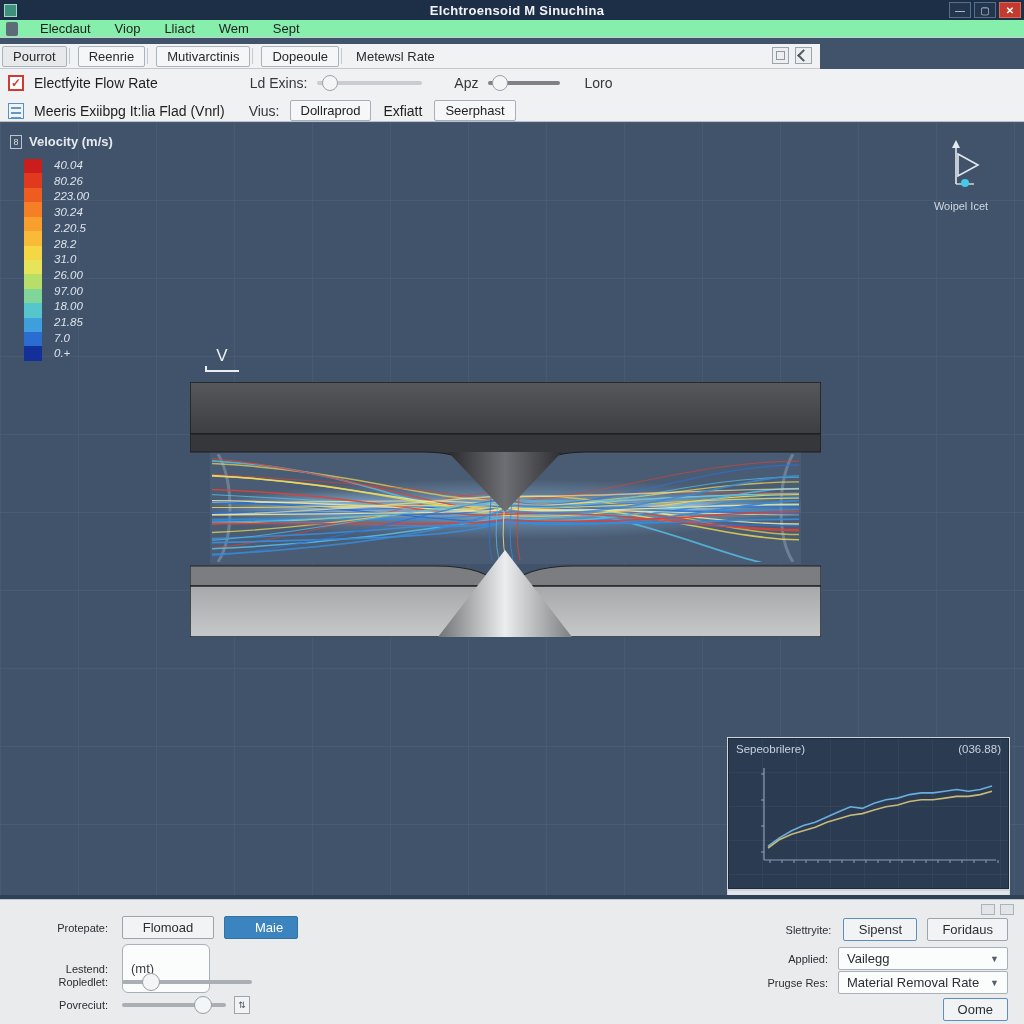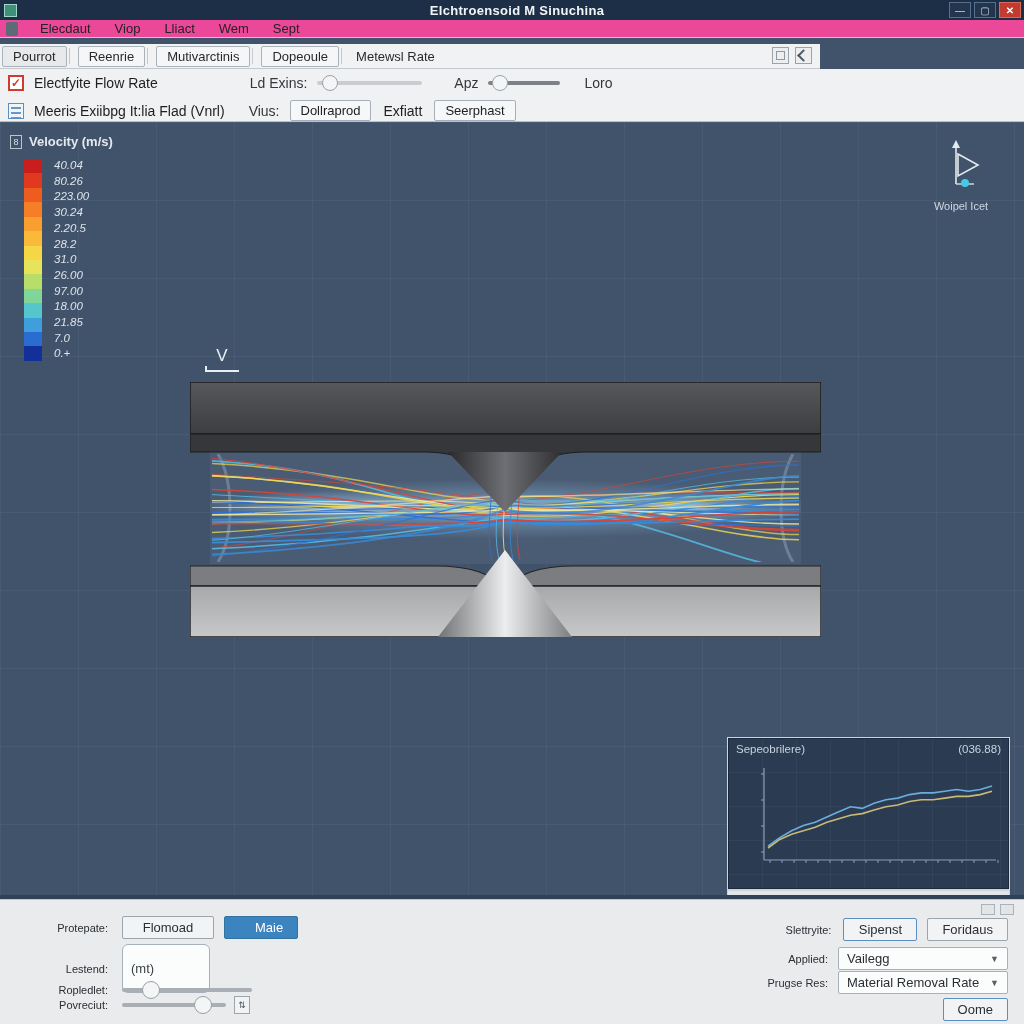--- a/index.html
+++ b/index.html
@@ -13,21 +13,21 @@
     background:#3f8f7a; border:1px solid #9fd8c8; }
   .titlebar .title { position:absolute; left:10px; right:0; text-align:center;
     color:#f2f5f8; font-size:13px; font-weight:bold; letter-spacing:.3px; }
   .winbtns { position:absolute; right:3px; top:2px; display:flex; gap:3px; }
   .winbtn { width:22px; height:16px; display:flex; align-items:center; justify-content:center;
     font-size:10px; color:#cfd8e2; background:#23364e; border:1px solid #55708c; cursor:default; }
   .winbtn.close { background:#c23b2e; border-color:#d86a5c; color:#fff; font-weight:bold; }
 
   
   .menubar { position:absolute; left:0; top:20px; width:1024px; height:18px;
-    background:#ec4899; border-bottom:1px solid #c9ced3; display:flex; align-items:center; }
+    background:#86efac; border-bottom:1px solid #c9ced3; display:flex; align-items:center; }
   .menubar .micon { width:12px; height:14px; margin:0 10px 0 6px; background:#5d6a78; border-radius:2px; }
   .menu-item { font-size:13px; color:#222; padding:0 12px; height:100%; display:flex; align-items:center; }
 
   
   .toolbar { position:absolute; left:0; top:44px; width:820px; height:25px;
     background:#f1f2f4; border-bottom:1px solid #c2c8cd; display:flex; align-items:center; }
   .tab-btn { font-size:13px; color:#2a2a2a; padding:2px 10px; margin-left:6px;
     border:1px solid #aab3ba; background:#f5f6f7; border-radius:2px; }
   .tab-btn.first { margin-left:2px; background:#e7e9eb; }
   .tab-label { font-size:13px; color:#2a2a2a; padding:0 12px; }
@@ -393,21 +393,21 @@
 
   <div class="bp-row" style="left:28px; top:16px;">
     <span class="bp-label" style="width:80px;">Protepate:</span>
     <span class="btn-outline" style="margin-left:14px; min-width:92px; text-align:center;">Flomoad</span>
     <span class="btn-blue" style="margin-left:10px; min-width:48px; text-align:center;padding-left:30px;">Maie</span>
   </div>
   <div class="bp-row" style="left:28px; top:44px;">
     <span class="bp-label" style="width:80px;">Lestend:</span>
     <input class="txt-input" style="margin-left: 14px;" value="(mt)">
   </div>
-  <div class="bp-row" style="left:28px; top:84px;">
+  <div class="bp-row" style="left:28px; top:76px;">
     <span class="bp-label" style="width:80px;">Ropledlet:</span>
     <span class="bp-slider" style="margin-left:14px;">
         <span class="knob" style="left: 22%;"></span>
       </span>
   </div>
   <div class="bp-row" style="left:28px; top:96px;">
     <span class="bp-label" style="width:80px;">Povreciut:</span>
     <span class="bp-slider" style="margin-left:14px; width:104px;">
         <span class="knob" style="left: 78%;"></span>
       </span>

